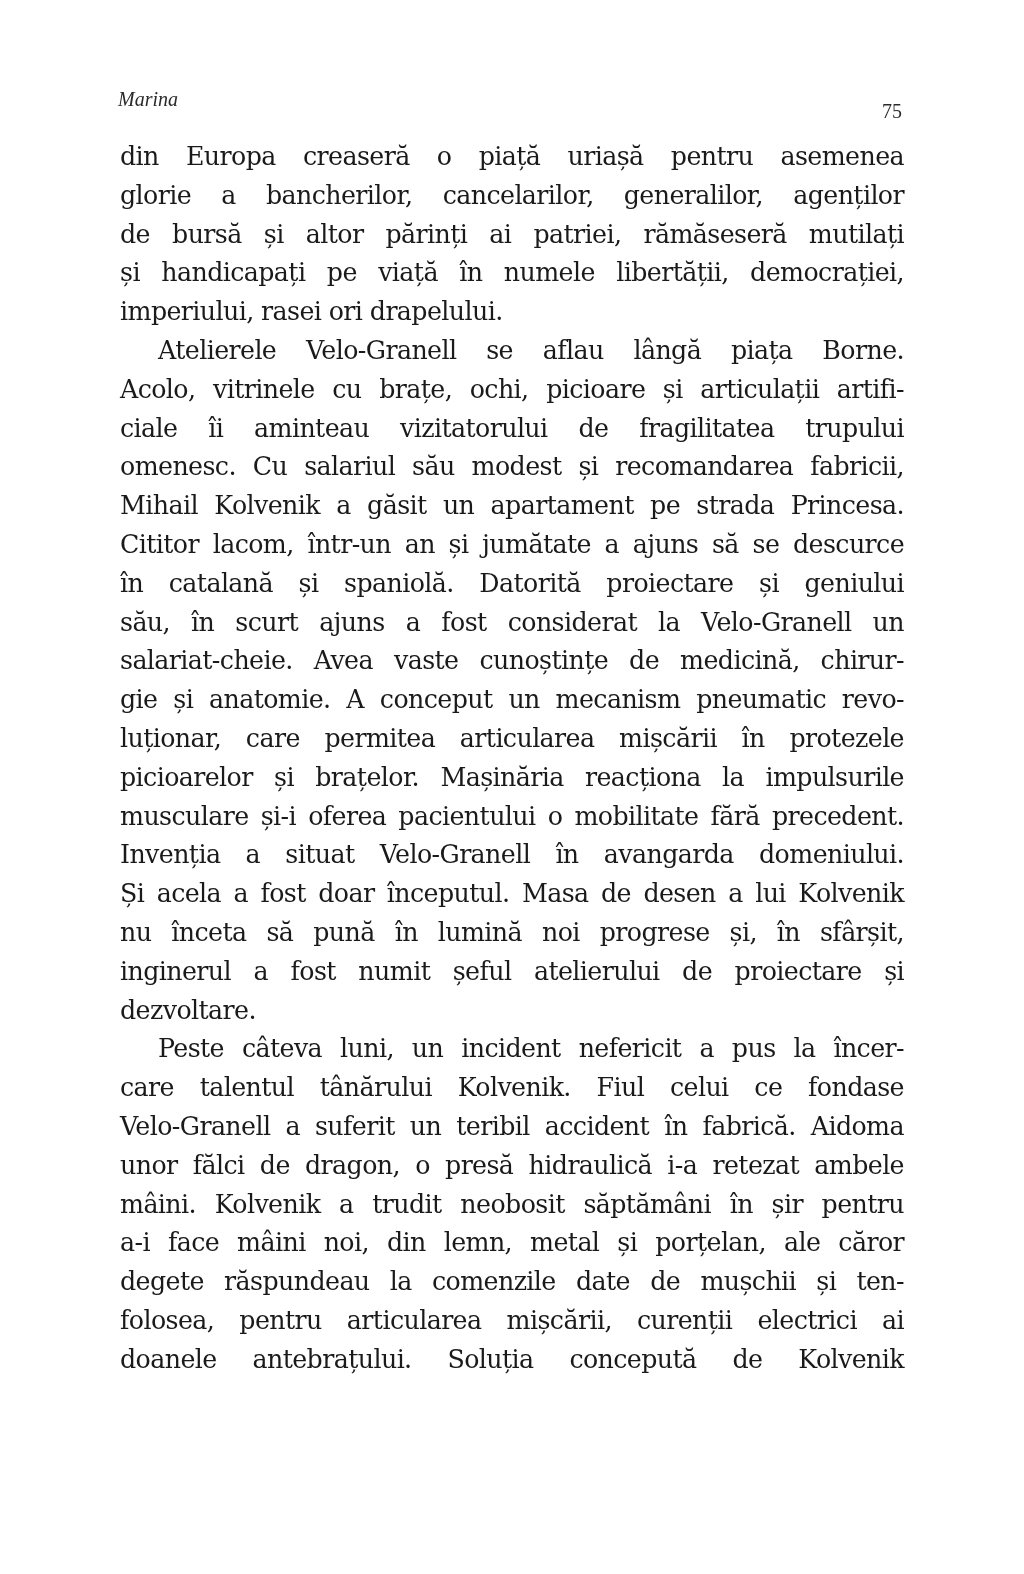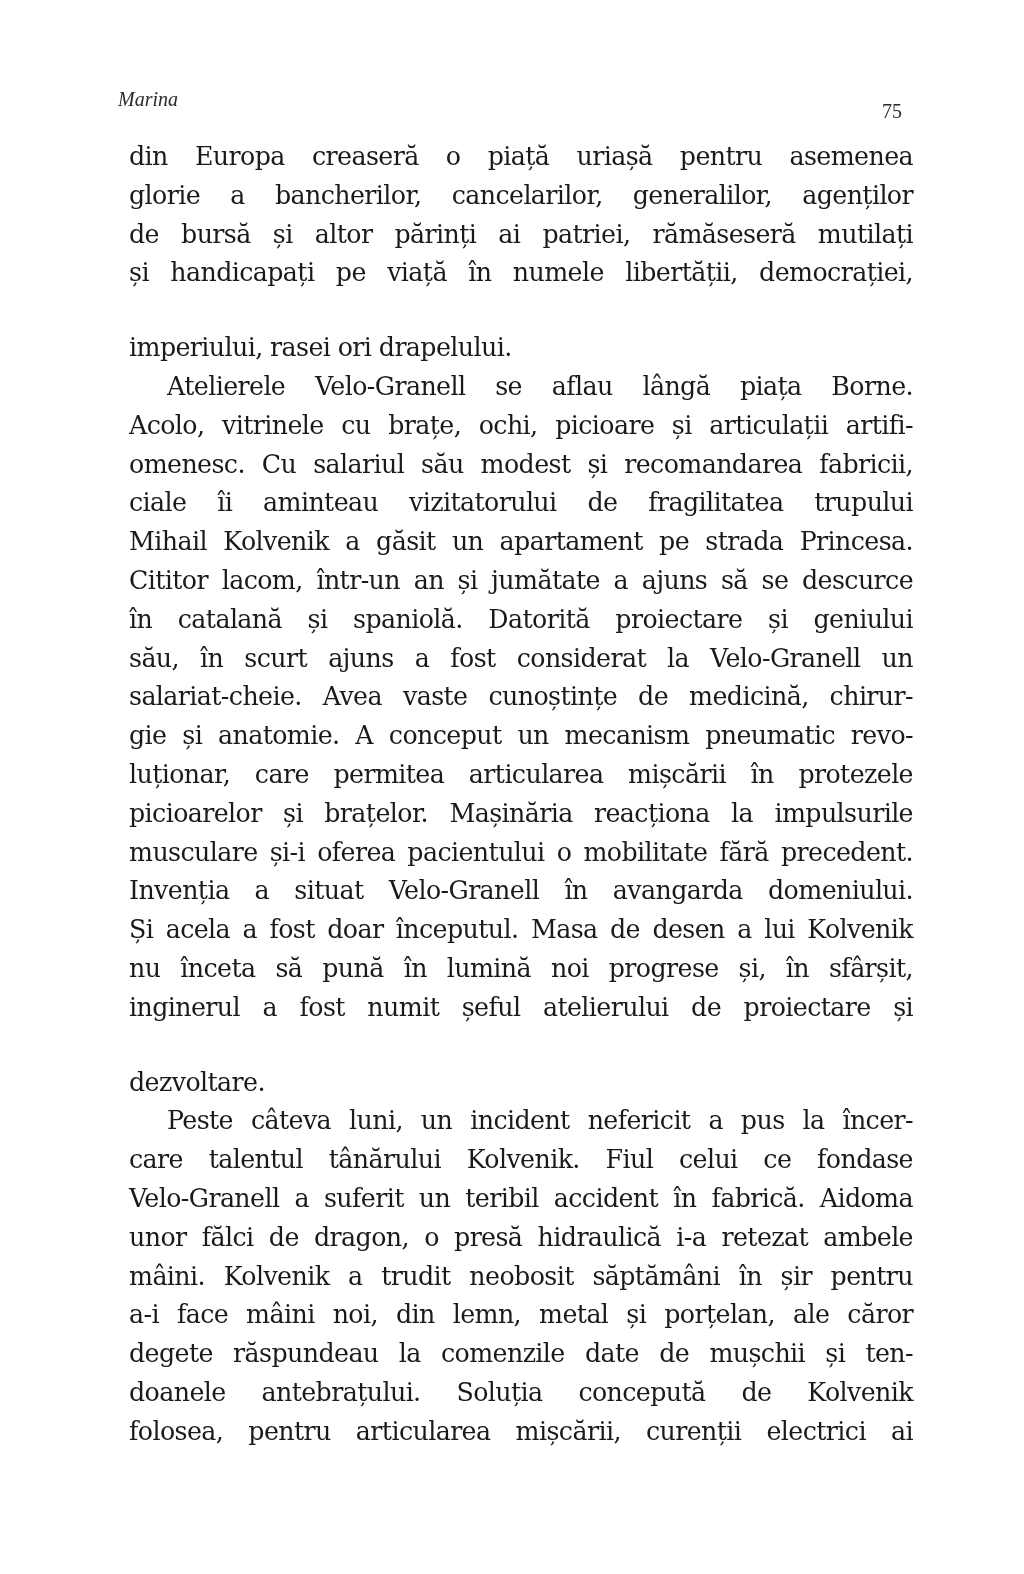--- a/index.html
+++ b/index.html
@@ -2,25 +2,25 @@
 <html><head>
 <meta charset="utf-8">
 <style>
   html, body { margin: 0; padding: 0; background: #ffffff; }
   body { width: 1024px; height: 1574px; position: relative; overflow: hidden; color: #1a1a1a; }
   .page { position: absolute; left: 118px; top: 0; width: 784px; }
   .running-head { position: absolute; top: 88px; left: 0; width: 784px; height: 28px;
     font-family: "Liberation Serif", "DejaVu Serif", serif; font-size: 20px; color: #2a2a2a; }
   .running-head .title { position: absolute; left: 0; top: 0; font-style: italic; text-align: center; }
   .running-head .num { position: absolute; right: 0; top: 12px; margin-left: 40px; }
-  .body-text { position: absolute; top: 138px; left: 11px; width: 784px; }
+  .body-text { position: absolute; top: 138px; left: 2px; width: 784px; }
   .line { display: block; height: 38.8px; line-height: 38.8px;
     font-family: "DejaVu Serif", "Liberation Serif", serif; font-size: 25.3px;
     text-align: justify; text-align-last: justify; white-space: nowrap; letter-spacing: -0.6px; word-spacing: 0px; }
-  .line.last { text-align-last: left; margin-top: 36px; }
+  .line.last { text-align-last: left; }
   .line.indent { padding-left: 38px; }
 </style>
 </head>
 <body>
 
 <div class="page">
   <div class="running-head">
     <span class="title">Marina</span>
     <span class="num">75</span>
   </div>
@@ -28,22 +28,22 @@
       <div>
         <span class="line">din Europa creaseră o piață uriașă pentru asemenea</span>
         <span class="line">glorie a bancherilor, cancelarilor, generalilor, agenților</span>
         <span class="line">de bursă și altor părinți ai patriei, rămăseseră mutilați</span>
         <span class="line">și handicapați pe viață în numele libertății, democrației,</span>
         <span class="line last">imperiului, rasei ori drapelului.</span>
       </div>
       <div>
         <span class="line indent">Atelierele Velo-Granell se aflau lângă piața Borne.</span>
         <span class="line">Acolo, vitrinele cu brațe, ochi, picioare și articulații artifi-</span>
+        <span class="line">ciale îi aminteau vizitatorului de fragilitatea trupului</span>
         <span class="line">omenesc. Cu salariul său modest și recomandarea fabricii,</span>
-        <span class="line">ciale îi aminteau vizitatorului de fragilitatea trupului</span>
         <span class="line">Mihail Kolvenik a găsit un apartament pe strada Princesa.</span>
         <span class="line">Cititor lacom, într-un an și jumătate a ajuns să se descurce</span>
         <span class="line">în catalană și spaniolă. Datorită proiectare și geniului</span>
         <span class="line">său, în scurt ajuns a fost considerat la Velo-Granell un</span>
         <span class="line">salariat-cheie. Avea vaste cunoștințe de medicină, chirur-</span>
         <span class="line">gie și anatomie. A conceput un mecanism pneumatic revo-</span>
         <span class="line">luționar, care permitea articularea mișcării în protezele</span>
         <span class="line">picioarelor și brațelor. Mașinăria reacționa la impulsurile</span>
         <span class="line">musculare și-i oferea pacientului o mobilitate fără precedent.</span>
         <span class="line">Invenția a situat Velo-Granell în avangarda domeniului.</span>
@@ -53,17 +53,17 @@
         <span class="line last">dezvoltare.</span>
       </div>
       <div>
         <span class="line indent">Peste câteva luni, un incident nefericit a pus la încer-</span>
         <span class="line">care talentul tânărului Kolvenik. Fiul celui ce fondase</span>
         <span class="line">Velo-Granell a suferit un teribil accident în fabrică. Aidoma</span>
         <span class="line">unor fălci de dragon, o presă hidraulică i-a retezat ambele</span>
         <span class="line">mâini. Kolvenik a trudit neobosit săptămâni în șir pentru</span>
         <span class="line">a-i face mâini noi, din lemn, metal și porțelan, ale căror</span>
         <span class="line">degete răspundeau la comenzile date de mușchii și ten-</span>
+        <span class="line">folosea, pentru articularea mișcării, curenții electrici ai</span>
         <span class="line">doanele antebrațului. Soluția concepută de Kolvenik</span>
-        <span class="line">folosea, pentru articularea mișcării, curenții electrici ai</span>
       </div>
     </div>
 </div>
 
 </body></html>

